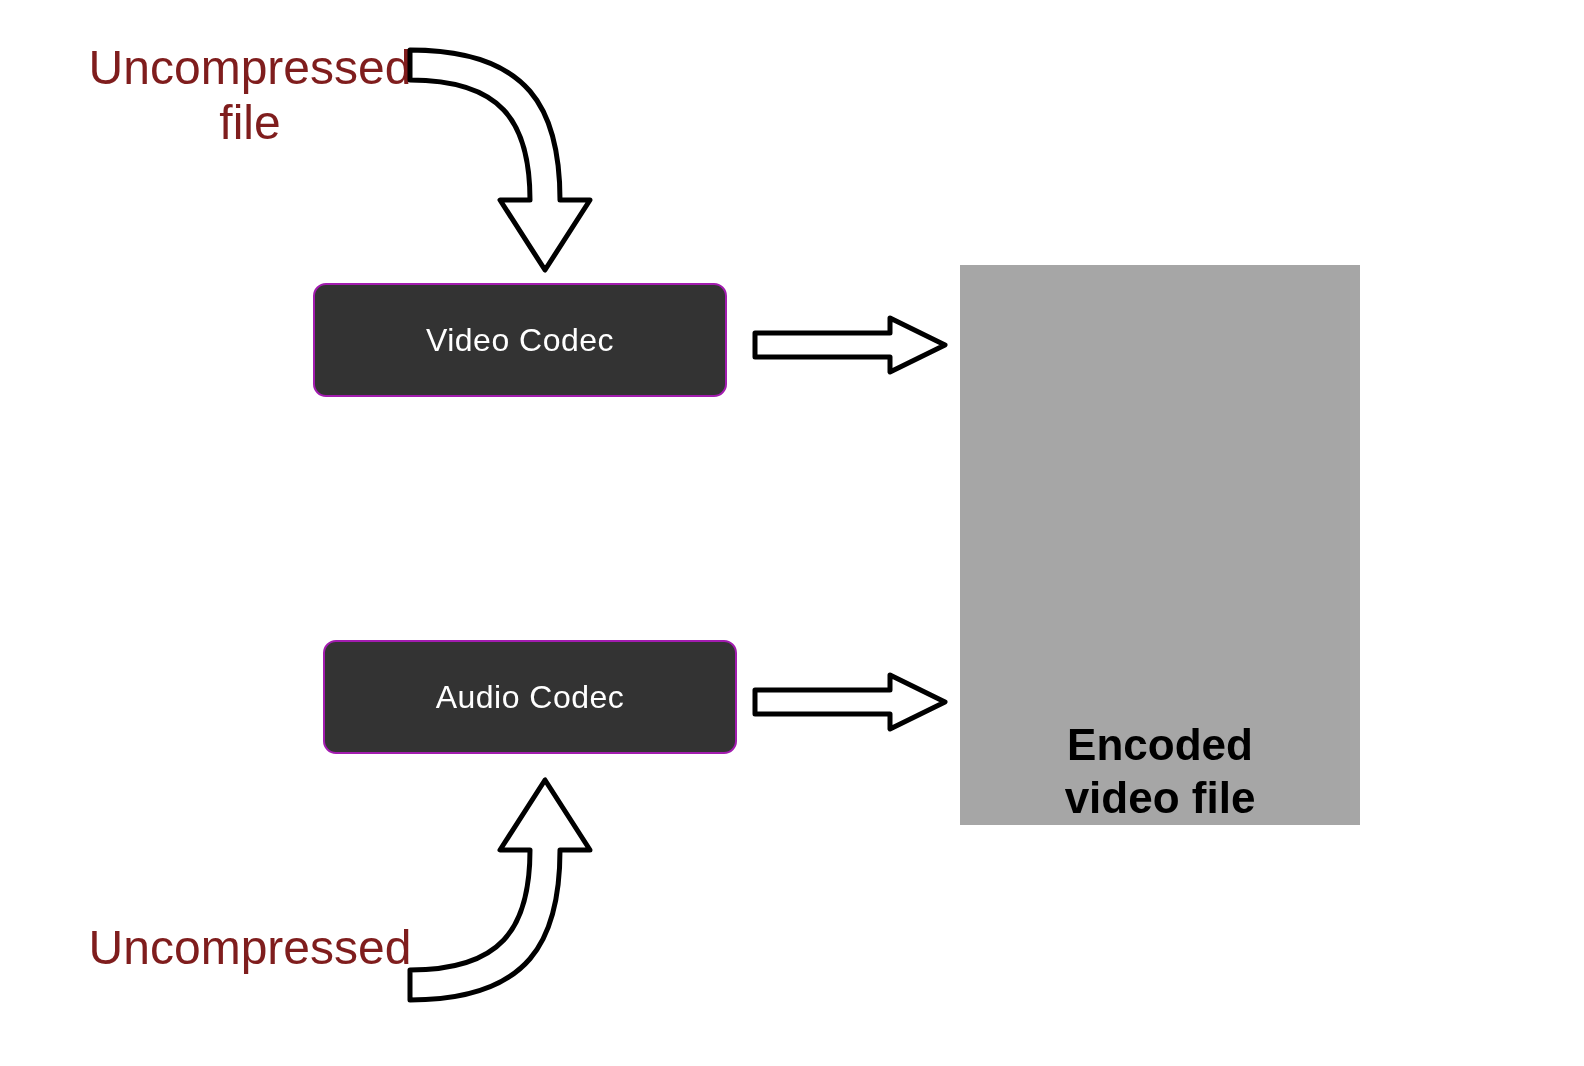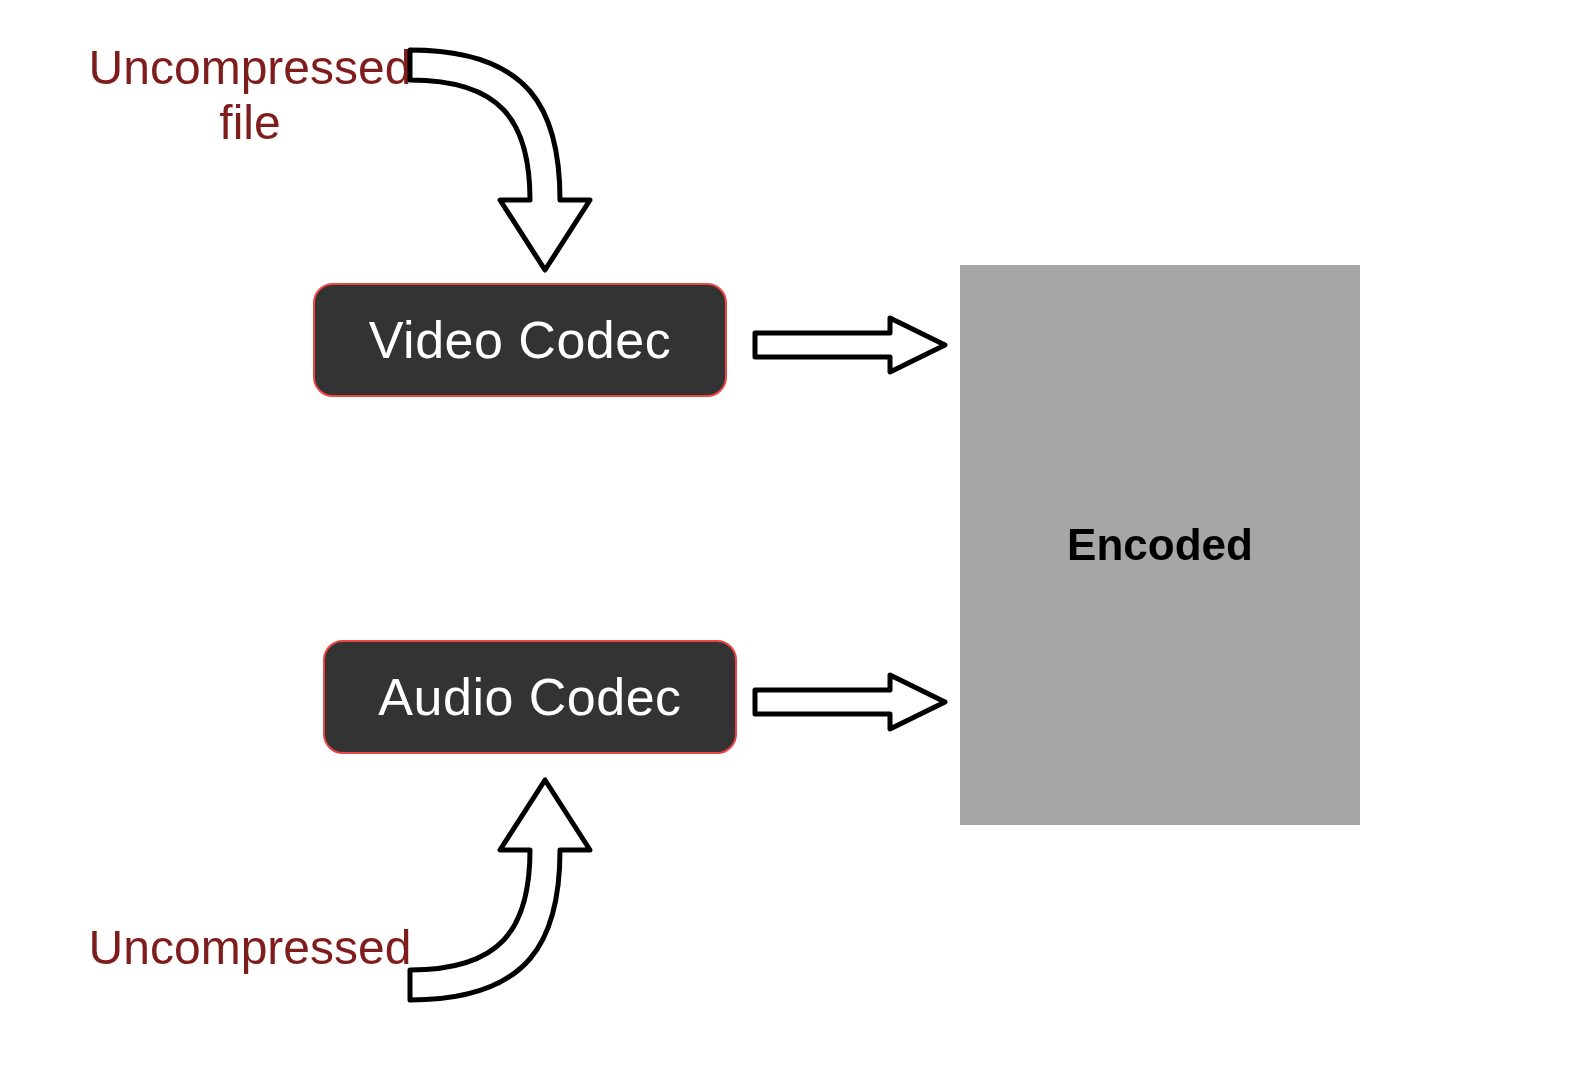--- a/index.html
+++ b/index.html
@@ -16,37 +16,37 @@
     position: absolute;
     color: #7f1d1d;
     font-size: 48px;
     line-height: 1.15;
     text-align: center;
   }
   .codec-box {
     position: absolute;
     background: #333333;
     color: #fff;
-    border: 2px solid #ef4444;
-    border-radius: 20px;
-    font-size: 52px;
+    border: 2px solid #a21caf;
+    border-radius: 13px;
+    font-size: 32px;
     display: flex;
     align-items: center;
     justify-content: center;
     letter-spacing: 0.5px;
   }
   .output-box {
     position: absolute;
     background: #a6a6a6;
     color: #000;
     font-weight: 700;
     font-size: 44px;
     line-height: 1.2;
     display: flex;
-    align-items: center;
+    align-items: flex-end;
     justify-content: center;
     text-align: center;
   }
   svg.arrow {
     position: absolute;
     overflow: visible;
   }
 </style>
 </head>
 <body>
@@ -94,14 +94,15 @@
            Z" fill="#ffffff" stroke="#000000" stroke-width="5" stroke-linejoin="round"></path>
 </svg>
 
 <div class="label" style="left:60px; top:920px; width:380px;">
   <span>Uncompressed</span><br>
 </div>
 
 <div class="output-box" style="left:960px; top:265px; width:400px; height:560px;">
   <div>
     <span>Encoded</span><br>
+    <span>video file</span>
   </div>
 </div>
 
 </body></html>

